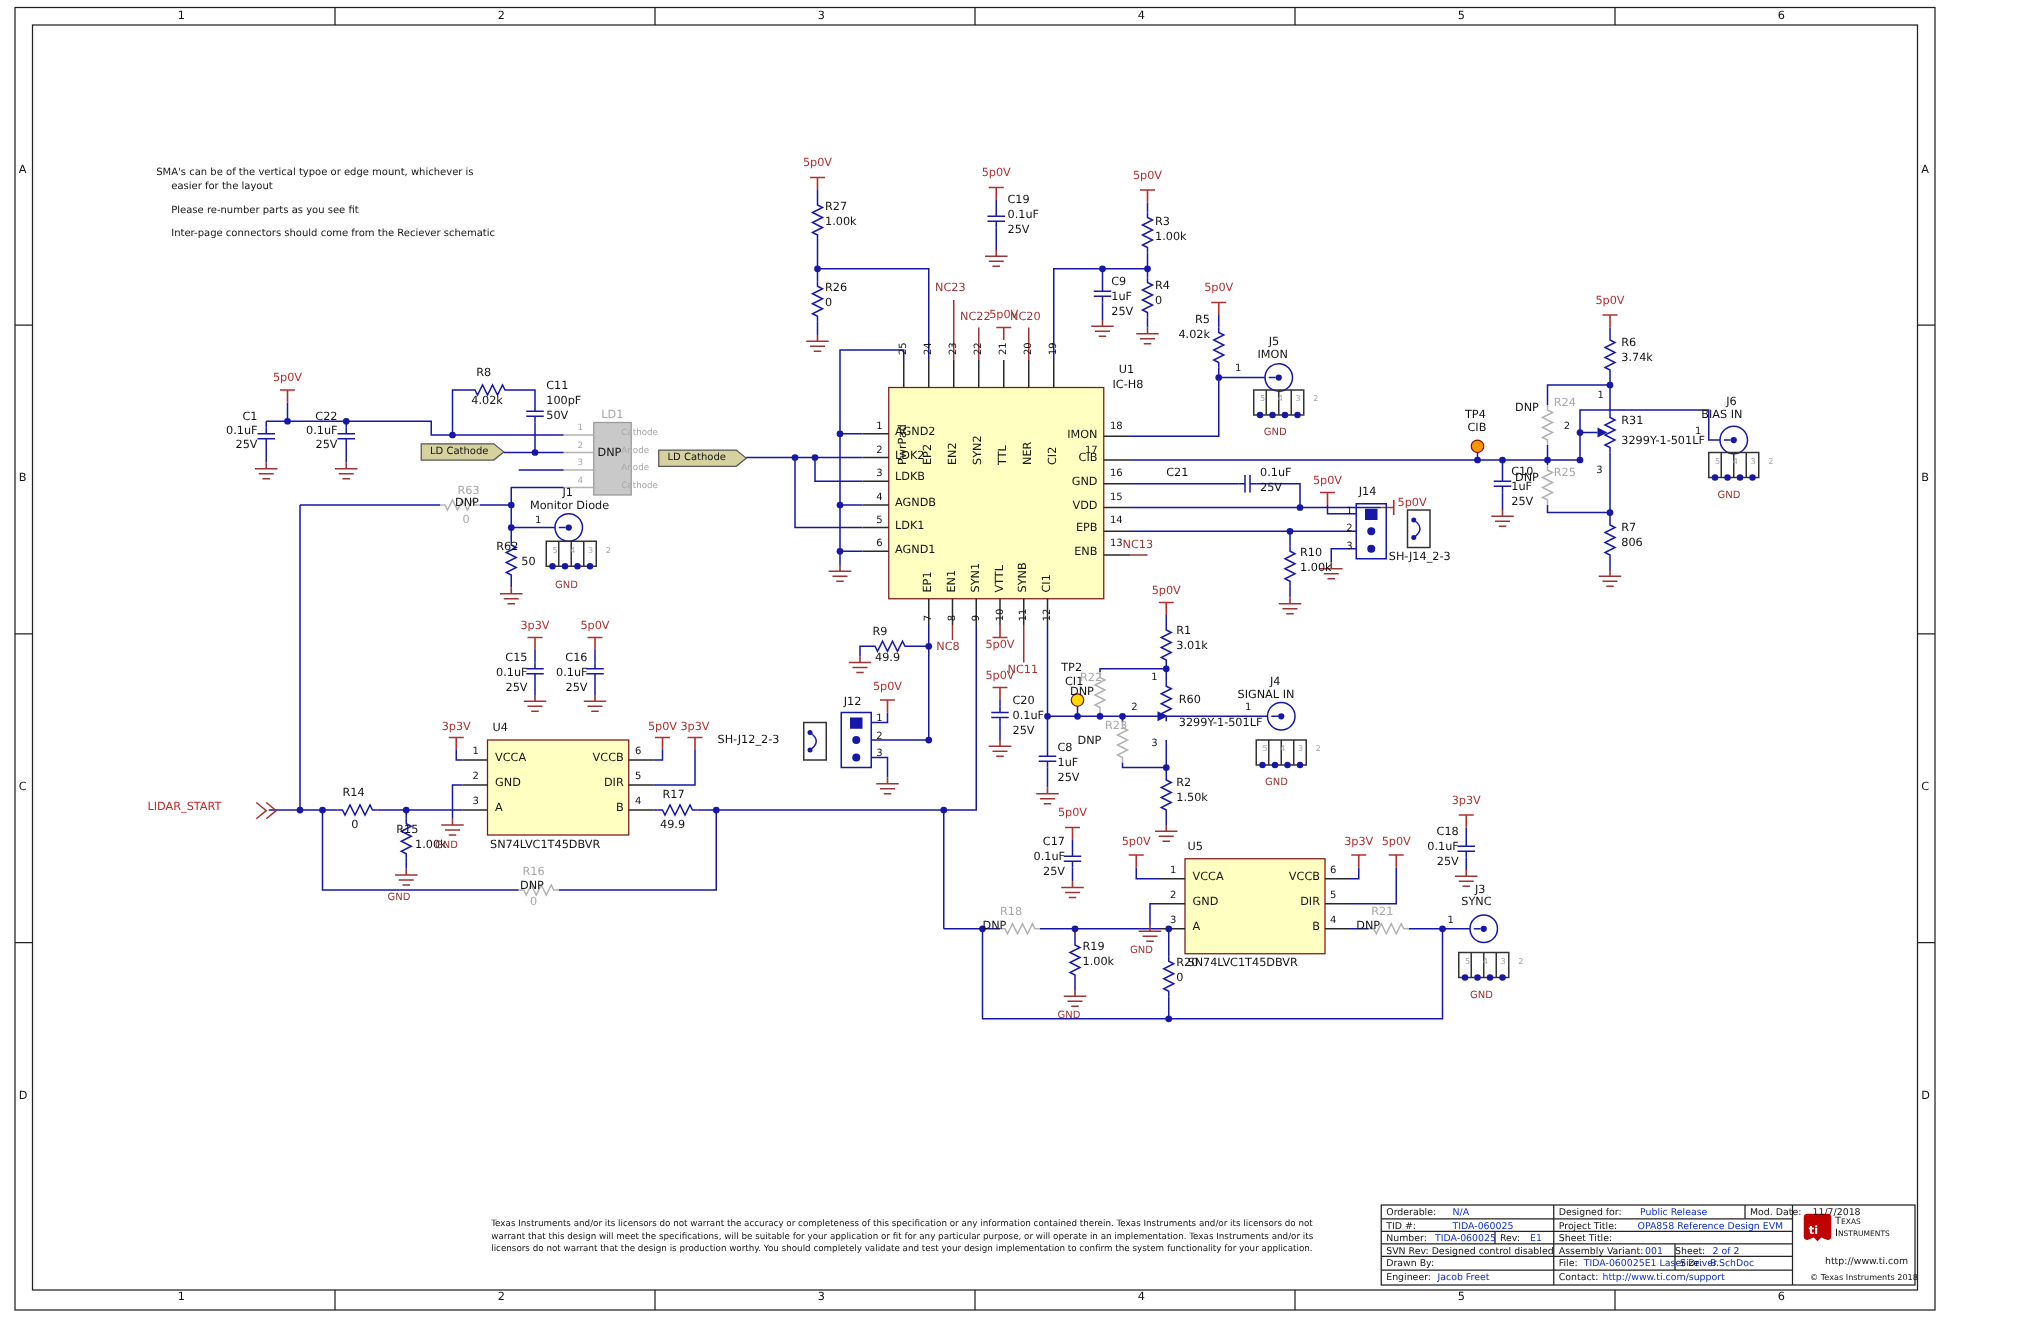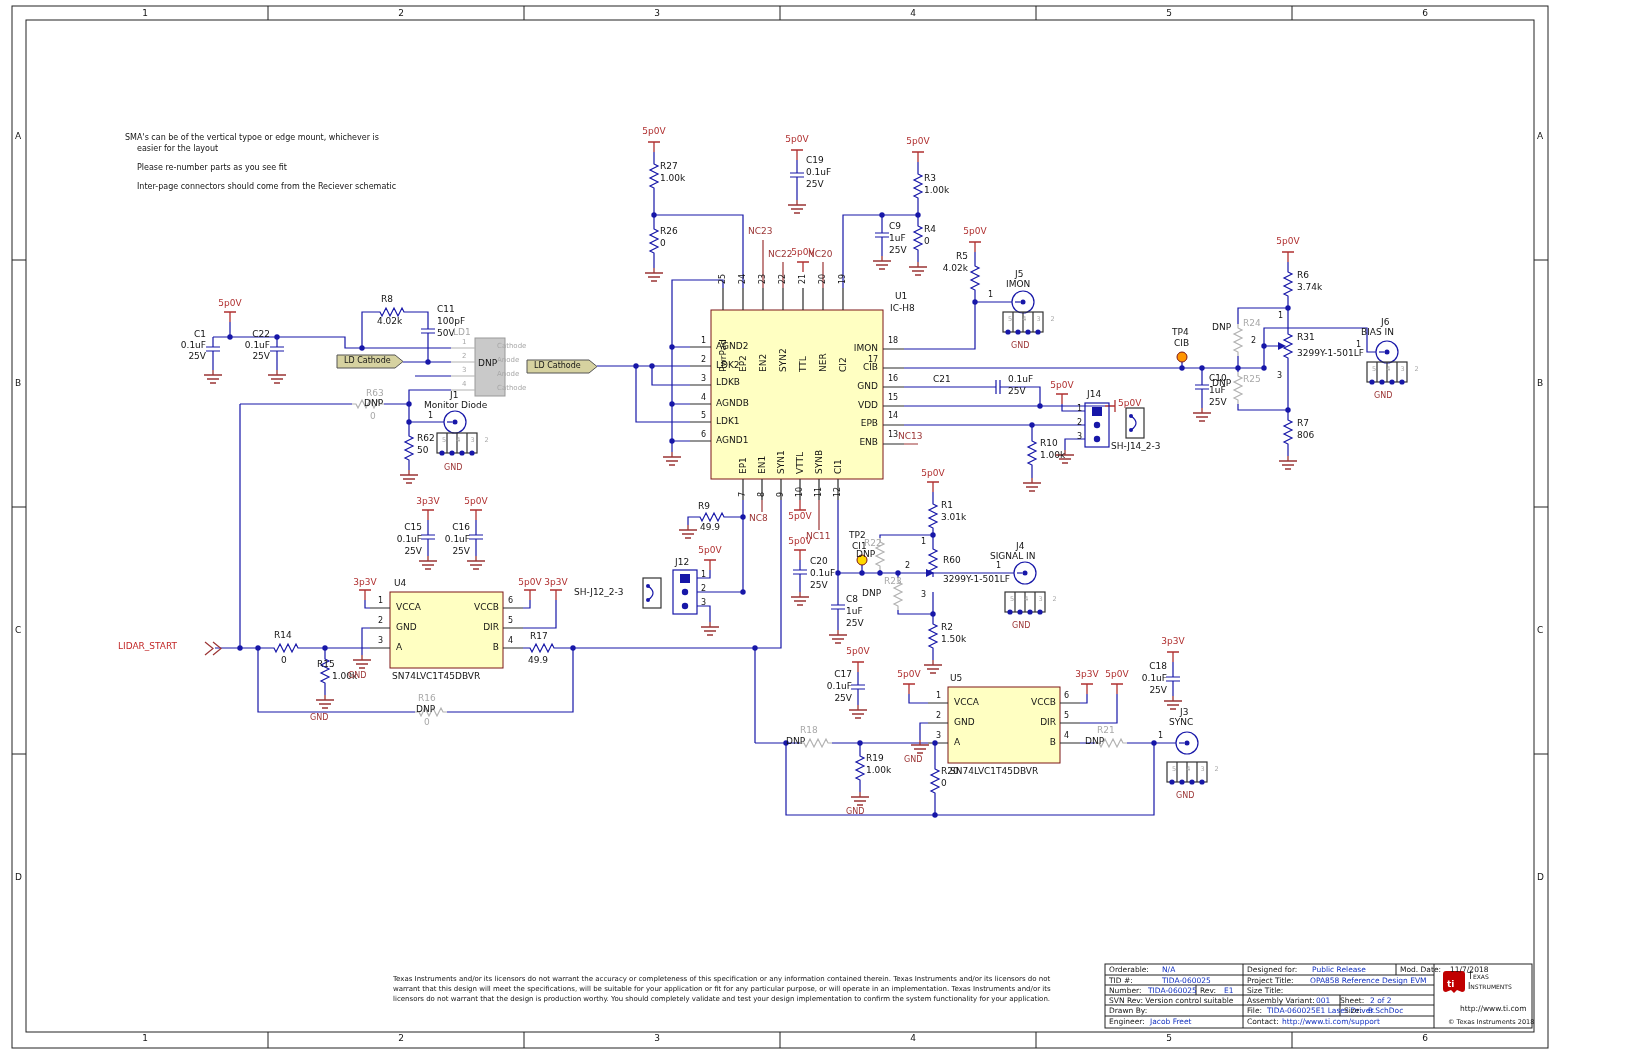--- a/index.html
+++ b/index.html
@@ -357,39 +357,39 @@
 <div class="t tr" style="left:230px;top:330px;width:40px">C22</div>
 <div class="t tr" style="left:230px;top:341px;width:40px">0.1uF</div>
 <div class="t tr" style="left:230px;top:352px;width:40px">25V</div>
 <div class="t" style="left:381px;top:295px">R8</div>
 <div class="t" style="left:377px;top:317px">4.02k</div>
 <div class="t" style="left:437px;top:305px">C11</div>
 <div class="t" style="left:437px;top:317px">100pF</div>
 <div class="t" style="left:437px;top:329px">50V</div>
 <div class="t s8" style="left:344px;top:357px">LD Cathode</div>
 <div class="t s8" style="left:534px;top:362px">LD Cathode</div>
-<div class="t gy" style="left:453px;top:328px">LD1</div>
+<div class="t gy" style="left:481px;top:328px">LD1</div>
 <div class="t" style="left:478px;top:359px">DNP</div>
 <div class="t gy s7" style="left:462px;top:339px">1</div>
 <div class="t gy s7" style="left:462px;top:353px">2</div>
 <div class="t gy s7" style="left:462px;top:367px">3</div>
 <div class="t gy s7" style="left:462px;top:381px">4</div>
 <div class="t gy s7" style="left:497px;top:343px">Cathode</div>
 <div class="t gy s7" style="left:497px;top:357px">Anode</div>
 <div class="t gy s7" style="left:497px;top:371px">Anode</div>
 <div class="t gy s7" style="left:497px;top:385px">Cathode</div>
 <div class="t gy" style="left:366px;top:389px">R63</div>
 <div class="t" style="left:364px;top:399px">DNP</div>
 <div class="t gy" style="left:370px;top:412px">0</div>
 <div class="t" style="left:450px;top:391px">J1</div>
 <div class="t" style="left:424px;top:401px">Monitor Diode</div>
 <div class="t s8" style="left:428px;top:412px">1</div>
 <div class="t net s8" style="left:444px;top:464px">GND</div>
 <div class="t s65 gy" style="left:442px;top:437px;letter-spacing:4px">5 4 3 2</div>
-<div class="t" style="left:417px;top:434px">R62</div>
+<div class="t" style="left:397px;top:434px">R62</div>
 <div class="t" style="left:417px;top:446px">50</div>
 
 <div class="t" style="left:118px;top:642px;color:#c22727">LIDAR_START</div>
 <div class="t" style="left:274px;top:631px">R14</div>
 <div class="t" style="left:281px;top:656px">0</div>
 <div class="t" style="left:317px;top:660px">R15</div>
 <div class="t" style="left:332px;top:672px">1.00k</div>
 <div class="t net s8" style="left:310px;top:714px">GND</div>
 <div class="t gy" style="left:418px;top:694px">R16</div>
 <div class="t" style="left:416px;top:705px">DNP</div>
@@ -588,22 +588,22 @@
 <div class="t tb" style="left:1400px;top:966px">Mod. Date:</div>
 <div class="t tb" style="left:1450px;top:966px">11/7/2018</div>
 <div class="t tb" style="left:1109px;top:977px">TID #:</div>
 <div class="t tb blu" style="left:1162px;top:977px">TIDA-060025</div>
 <div class="t tb" style="left:1247px;top:977px">Project Title:</div>
 <div class="t tb blu" style="left:1310px;top:977px">OPA858 Reference Design EVM</div>
 <div class="t tb" style="left:1109px;top:987px">Number:</div>
 <div class="t tb blu" style="left:1148px;top:987px">TIDA-060025</div>
 <div class="t tb" style="left:1200px;top:987px">Rev:</div>
 <div class="t tb blu" style="left:1224px;top:987px">E1</div>
-<div class="t tb" style="left:1247px;top:987px">Size Title:</div>
-<div class="t tb" style="left:1109px;top:997px">SVN Rev:   Version control suitable</div>
+<div class="t tb" style="left:1247px;top:987px">Sheet Title:</div>
+<div class="t tb" style="left:1109px;top:997px">SVN Rev:   Designed control disabled</div>
 <div class="t tb" style="left:1247px;top:997px">Assembly Variant:</div>
 <div class="t tb blu" style="left:1316px;top:997px">001</div>
 <div class="t tb" style="left:1340px;top:997px">Sheet:</div>
 <div class="t tb blu" style="left:1370px;top:997px">2  of  2</div>
 <div class="t tb" style="left:1109px;top:1007px">Drawn By:</div>
 <div class="t tb" style="left:1247px;top:1007px">File:</div>
 <div class="t tb blu" style="left:1267px;top:1007px">TIDA-060025E1   Laser Driver.SchDoc</div>
 <div class="t tb" style="left:1344px;top:1007px">Size:</div>
 <div class="t tb blu" style="left:1368px;top:1007px">B</div>
 <div class="t tb" style="left:1109px;top:1018px">Engineer:</div>

